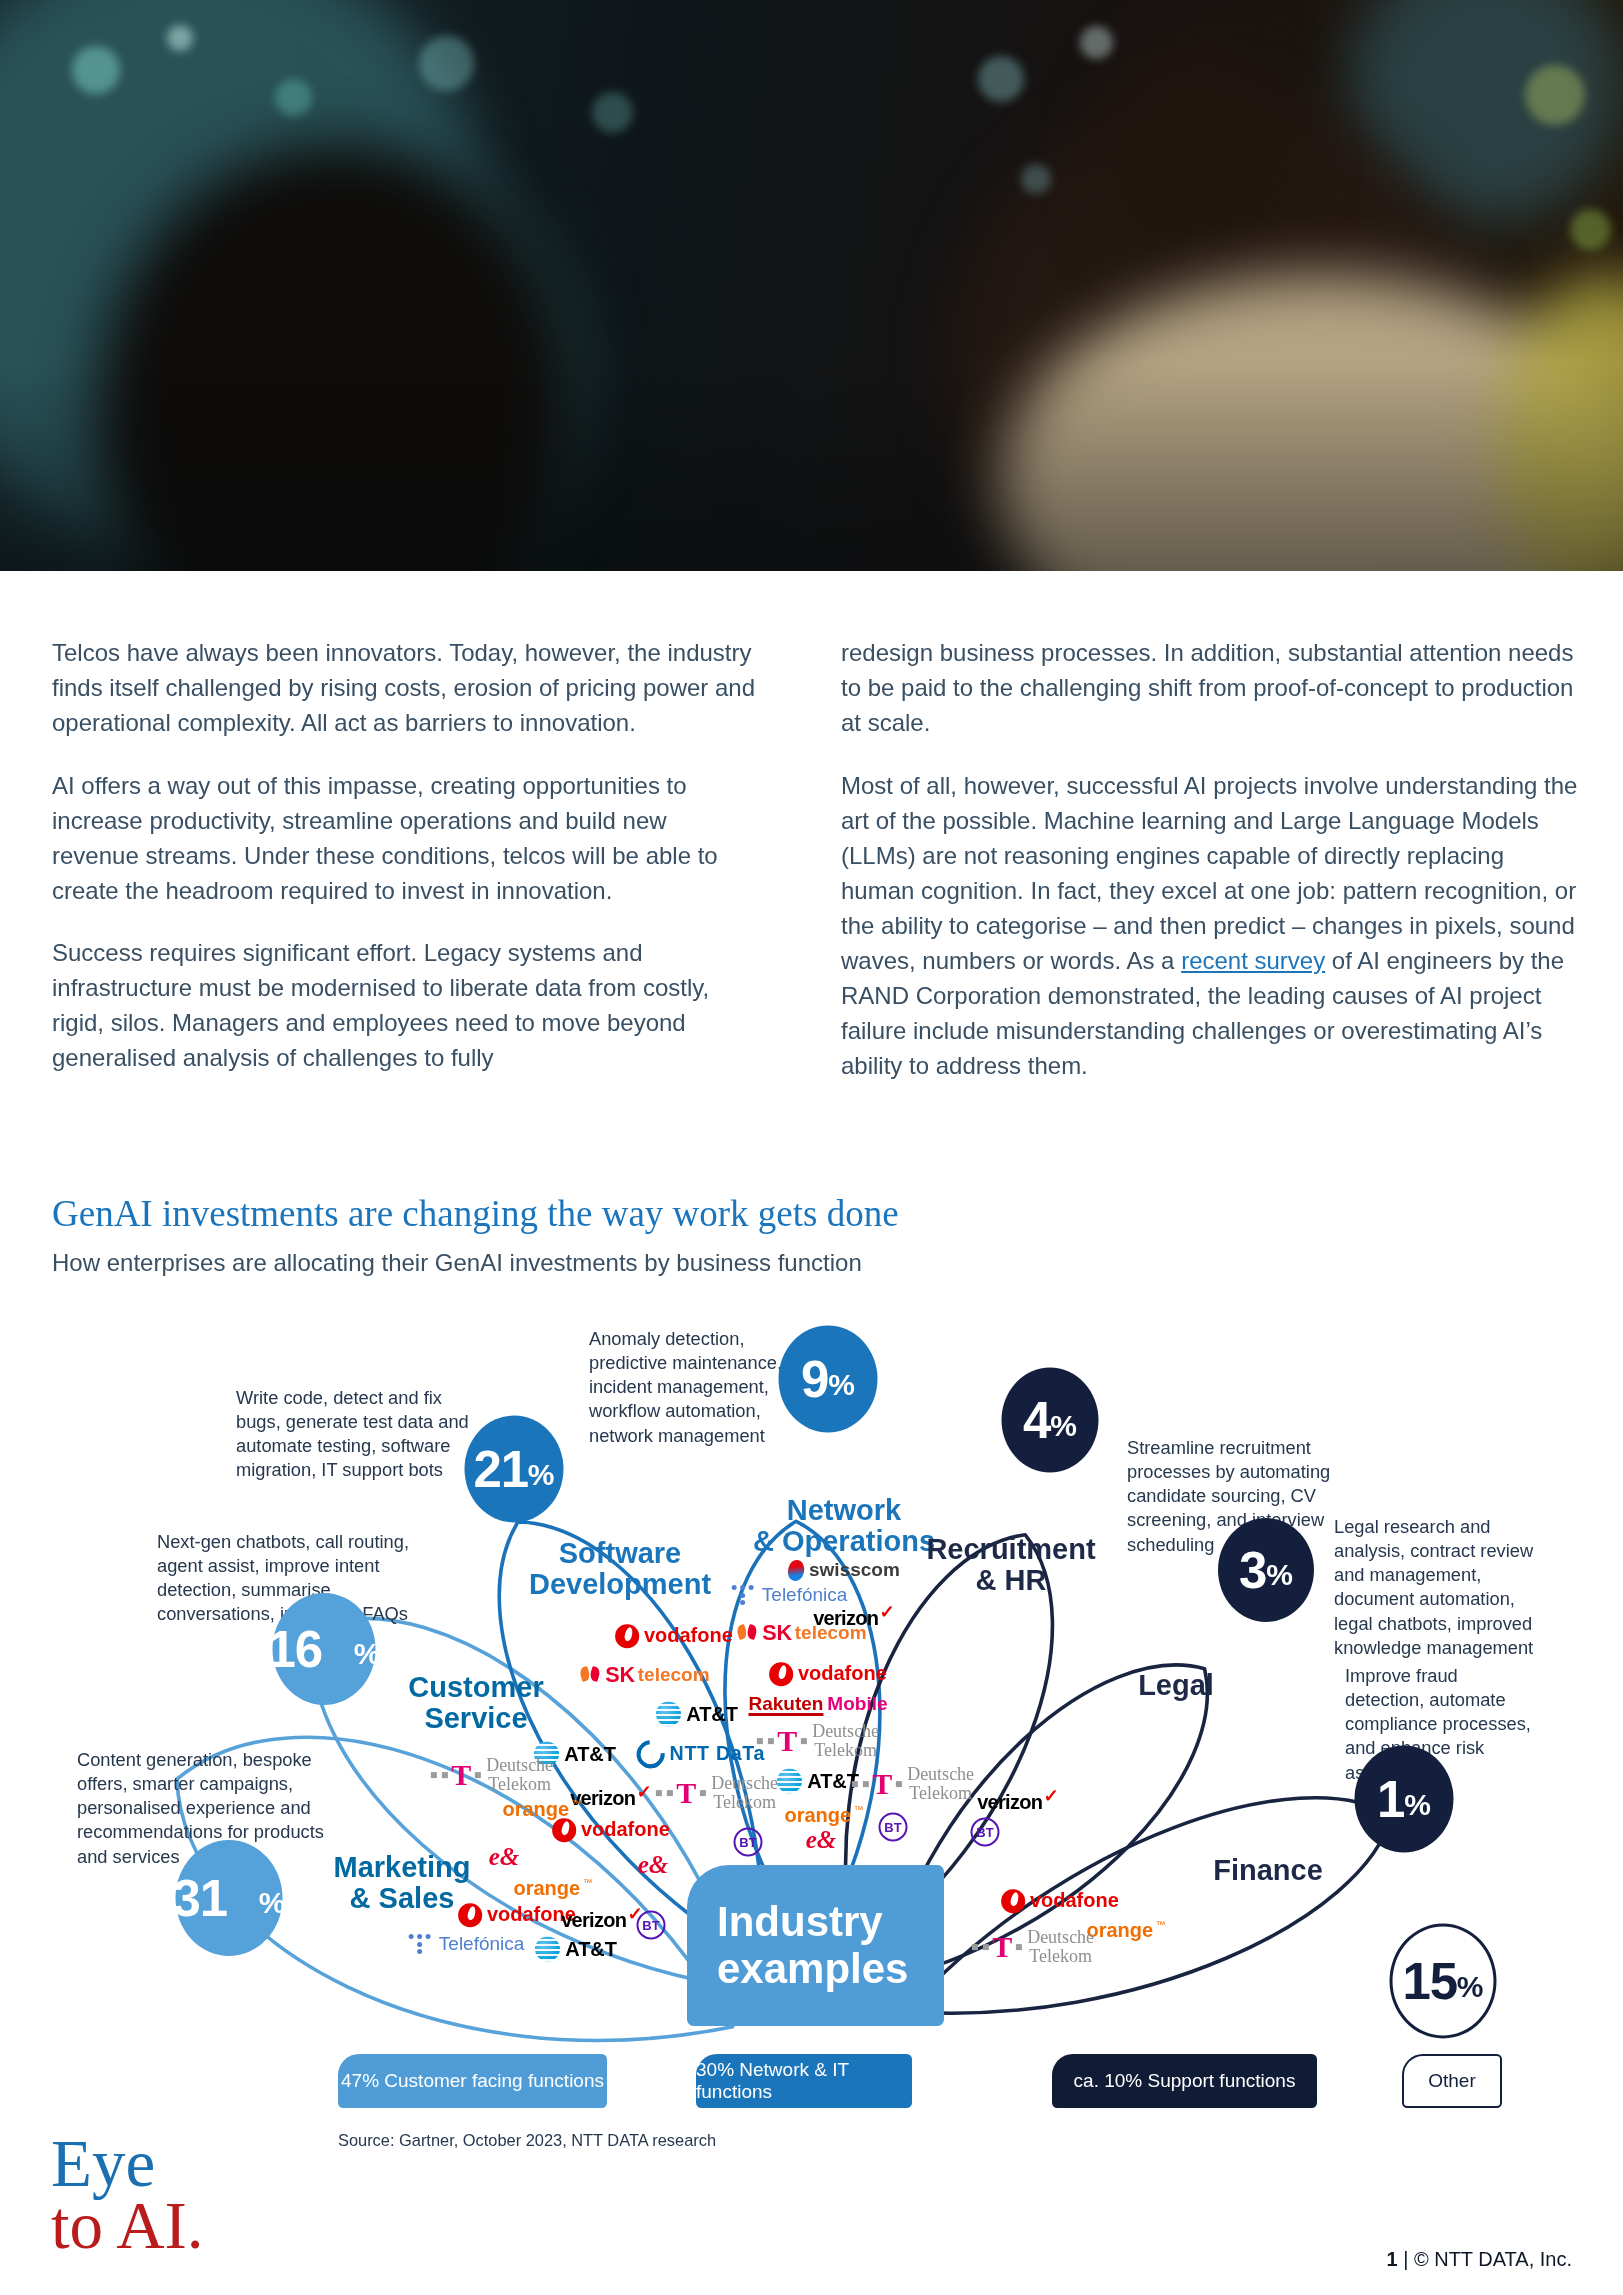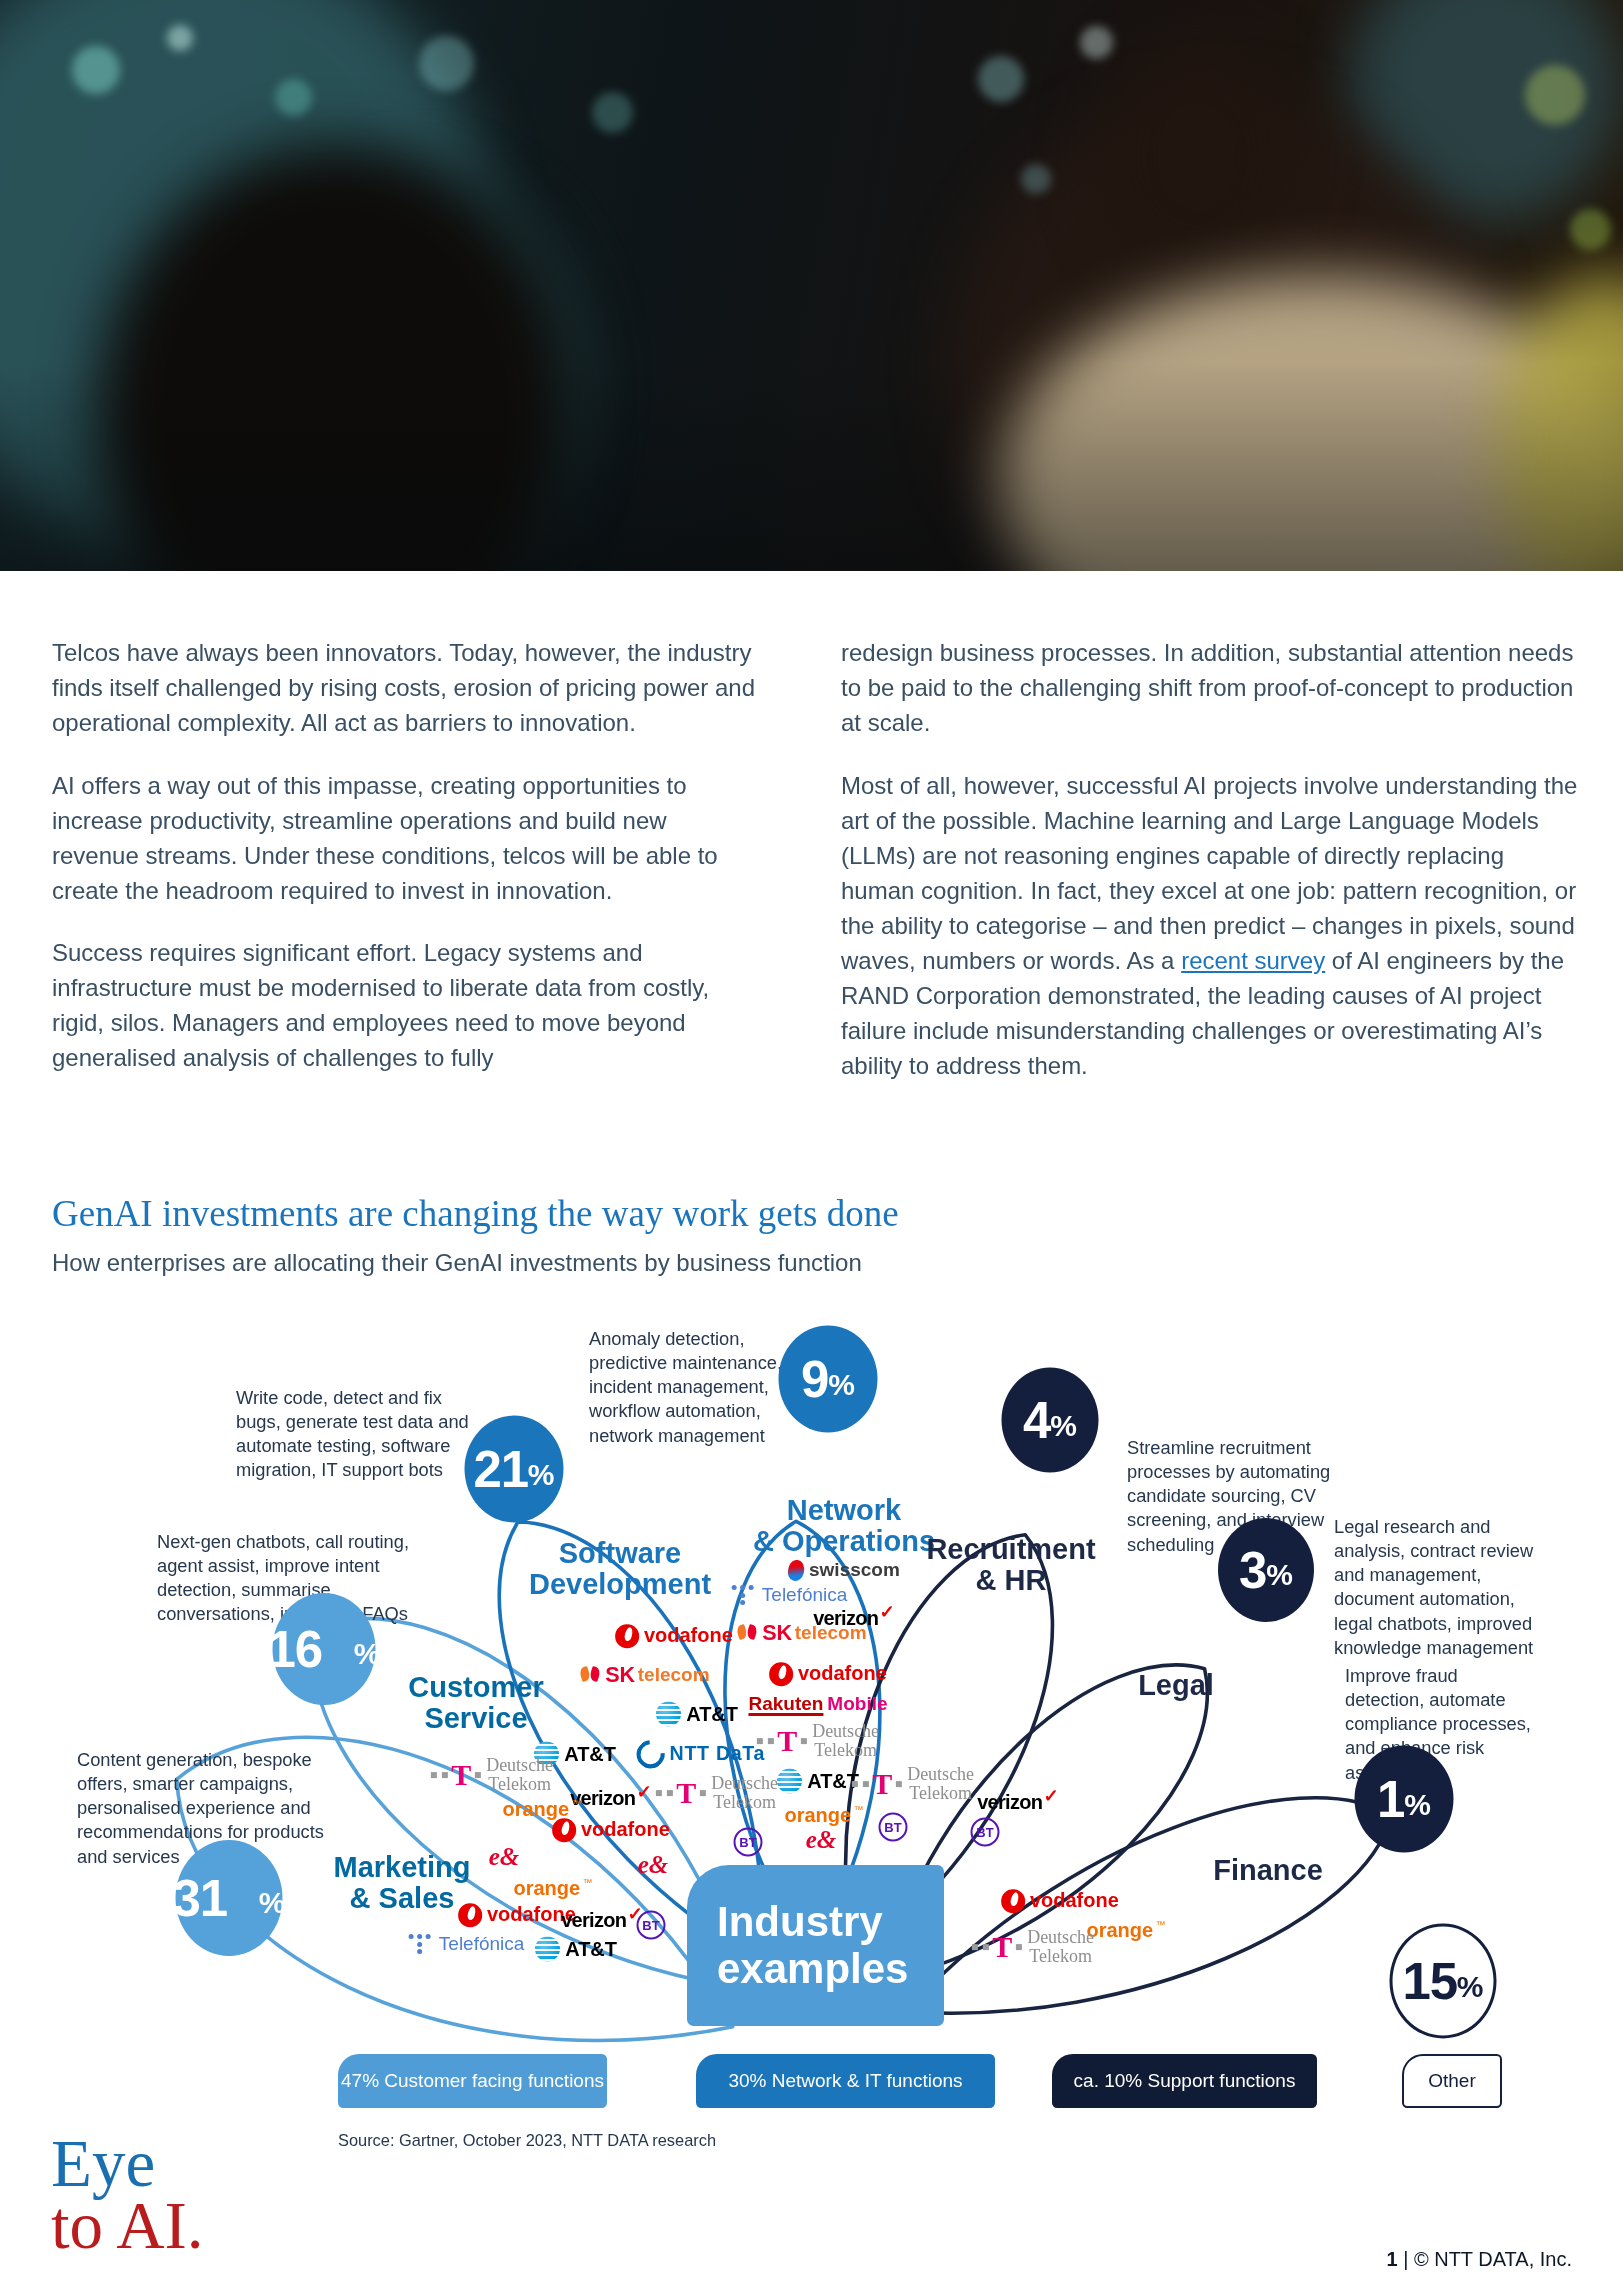--- a/index.html
+++ b/index.html
@@ -385,21 +385,21 @@
         <span class="dt-dots"></span>
         <span class="dt-t">T</span>
         <span class="dt-dots2"></span>
         <span class="dt-name">Deutsche<br>Telekom</span>
       </div>
       <div class="pct pct-white" style="left: 1443px; top: 1981px; width: 101px; height: 109px;">
         <span class="n">15</span>
         <span class="s">%</span>
       </div>
       <div class="legend-item lg-light" style="left: 338px; width: 269px; top: 2054px;">47% Customer facing functions</div>
-      <div class="legend-item lg-mid" style="left: 696px; width: 299px; top: 2054px;">30% Network &amp; IT functions</div>
+      <div class="legend-item lg-mid" style="left: 696px; width: 216px; top: 2054px;">30% Network &amp; IT functions</div>
       <div class="legend-item lg-navy" style="left: 1052px; width: 265px; top: 2054px;">ca. 10% Support functions</div>
       <div class="legend-item lg-white" style="left: 1402px; width: 100px; top: 2054px;">Other</div>
     </div>
 
   <div class="source">Source: Gartner, October 2023, NTT DATA research</div>
 
   <div class="brand">
     <div class="brand-1">Eye</div>
     <div class="brand-2">to AI.</div>
   </div>

